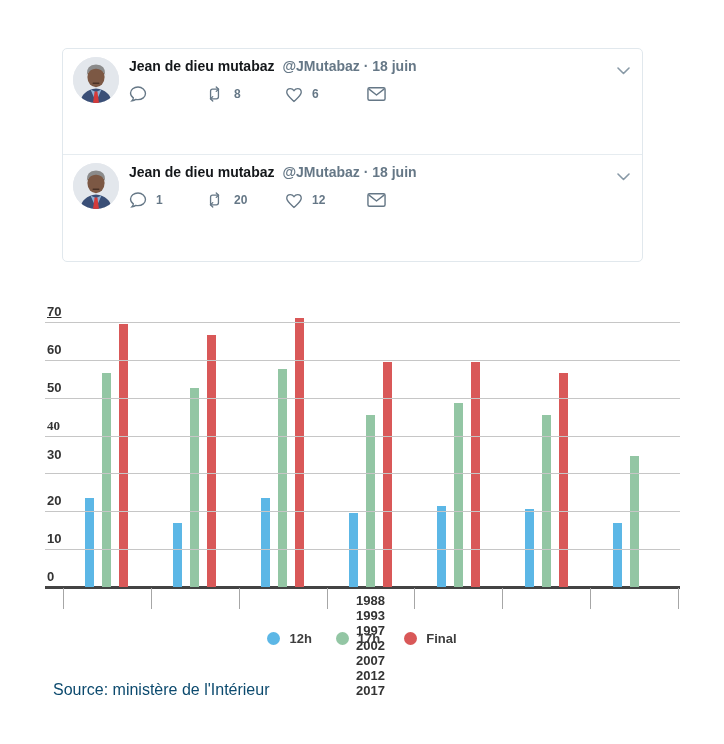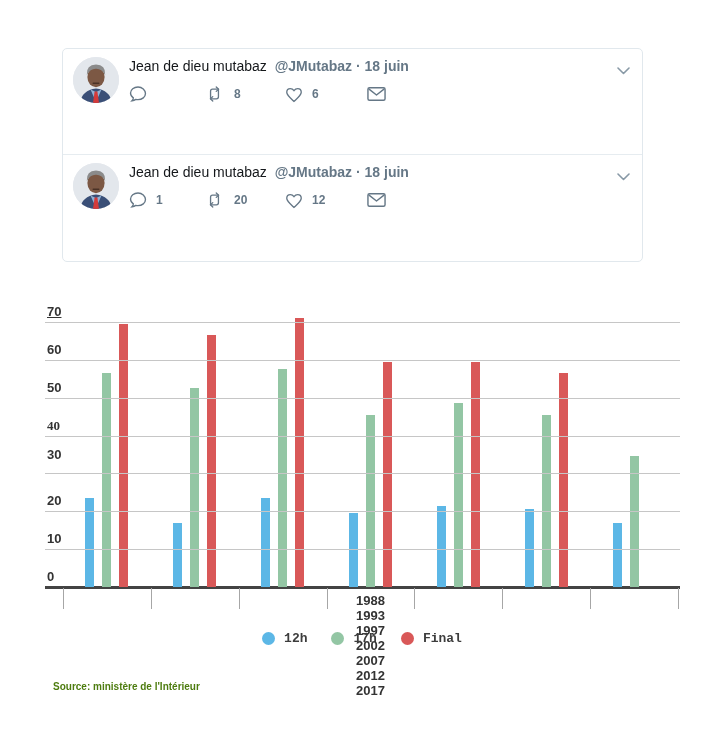--- a/index.html
+++ b/index.html
@@ -14,21 +14,21 @@
     border:1px solid #e1e8ed;border-radius:5px;background:#fff;
   }
   .tweet-card{position:relative;min-height:106px;padding:8px 12px 8px 12px;box-sizing:border-box;}
   .tweet-card.first{border-bottom:1px solid #e6ecf0;}
   .avatar{
     position:absolute;left:10px;top:8px;width:46px;height:46px;border-radius:50%;
     overflow:hidden;background:#e6e9ee;cursor:pointer;
   }
   .tweet-content{margin-left:54px;margin-right:22px;}
   .tweet-nameline{font-size:14px;line-height:19px;white-space:nowrap;}
-  .tweet-name{font-weight:normal;color:#14171a;}
+  .tweet-name{font-weight:bold;color:#14171a;}
   .tweet-meta{color:#657786;font-weight:700;margin-left:4px;}
   .tweet-text{margin:2px 0 0 0;font-size:14px;line-height:21px;color:#14171a;max-width:508px;}
   .link{color:#1b95e0;text-decoration:none;cursor:pointer;}
   .hashtag{font-weight:bold;}
   .chevron{position:absolute;right:12px;top:12px;cursor:pointer;}
   .actions{display:flex;align-items:center;margin-top:9px;margin-left:54px;}
   .action{display:flex;align-items:center;cursor:pointer;color:#657786;}
   .action.w1{width:75px;} .action.w2{width:81px;} .action.w3{width:82px;}
   .action .count{font-size:12px;font-weight:bold;color:#657786;margin-left:9px;}
   .action svg{display:block;}
@@ -36,25 +36,25 @@
   .chart-plot{position:absolute;left:45px;top:322px;width:635px;height:265px;}
   .gridline{position:absolute;left:0;right:0;height:1px;background:#c6c6c6;}
   .y-label{position:absolute;left:2px;font-size:13px;font-weight:bold;color:#333;}
   .x-axis{position:absolute;left:0;right:0;bottom:-2px;height:3px;background:#434343;}
   .bars-area{position:absolute;left:18px;right:2px;top:0;bottom:0;display:flex;}
   .bar-group{flex:1;display:flex;align-items:flex-end;justify-content:center;gap:8px;}
   .bar{width:9px;}
   .tickmark{position:absolute;width:1px;height:21px;top:266px;background:#a6a6a6;}
   .x-labels{position:absolute;left:63px;top:593px;width:615px;display:flex;flex-direction:column;}
   .x-labels div{flex:1;text-align:center;font-size:13px;font-weight:bold;color:#333;}
-  .legend{position:absolute;left:0;top:631px;width:724px;display:flex;justify-content:center;align-items:flex-end;font-family:Liberation Mono, monospace;}
+  .legend{position:absolute;left:0;top:631px;width:724px;display:flex;justify-content:center;align-items:flex-end;}
   .legend-item{display:flex;align-items:center;margin:0 12px;}
   .legend-dot{width:13px;height:13px;border-radius:50%;margin-right:9px;}
   .legend-label{font-size:13px;font-weight:bold;color:#3d3d3d;}
-  .source{position:absolute;left:53px;top:681px;font-size:10px;color:#4d7c0f;font-weight:bold;}
+  .source{position:absolute;left:53px;top:681px;font-size:16px;color:#0c4a6e;}
 </style>
 </head>
 <body>
 
 <div class="tweet-stack">
 
   <div class="tweet-card first">
     <div class="avatar">
       <svg width="46" height="46" viewBox="0 0 46 46">
         <rect width="46" height="46" fill="#e3e7ec"></rect>

